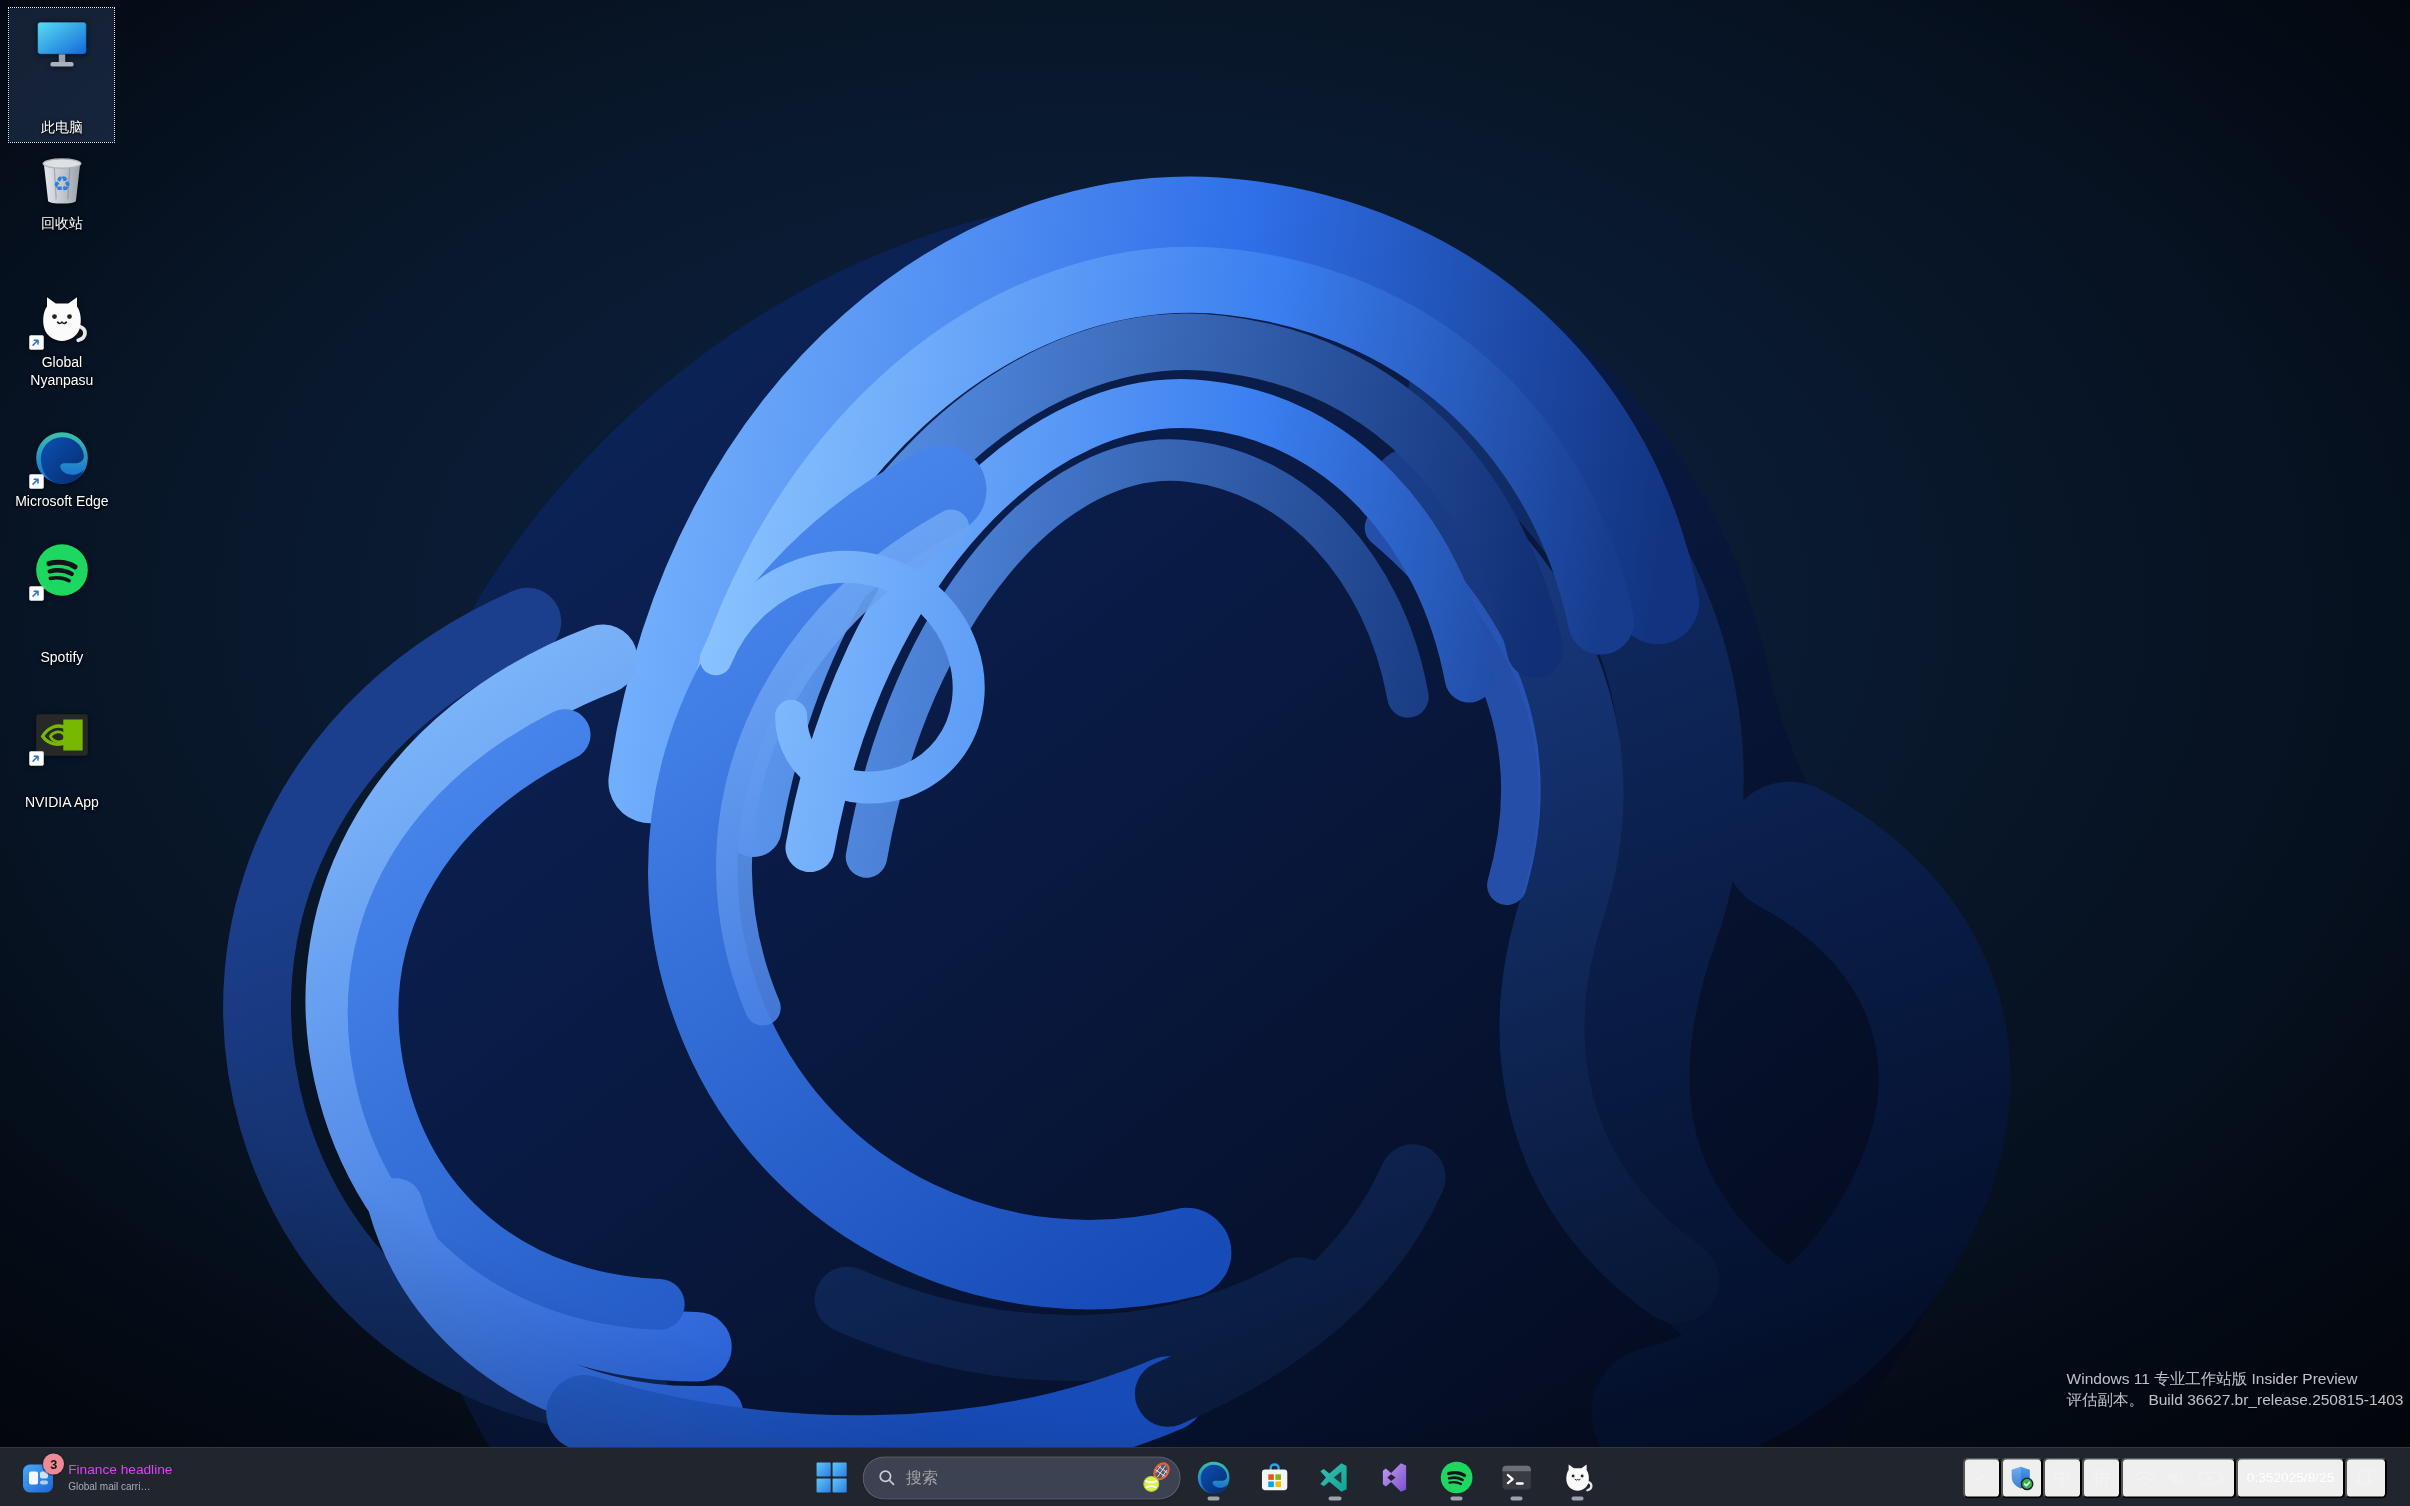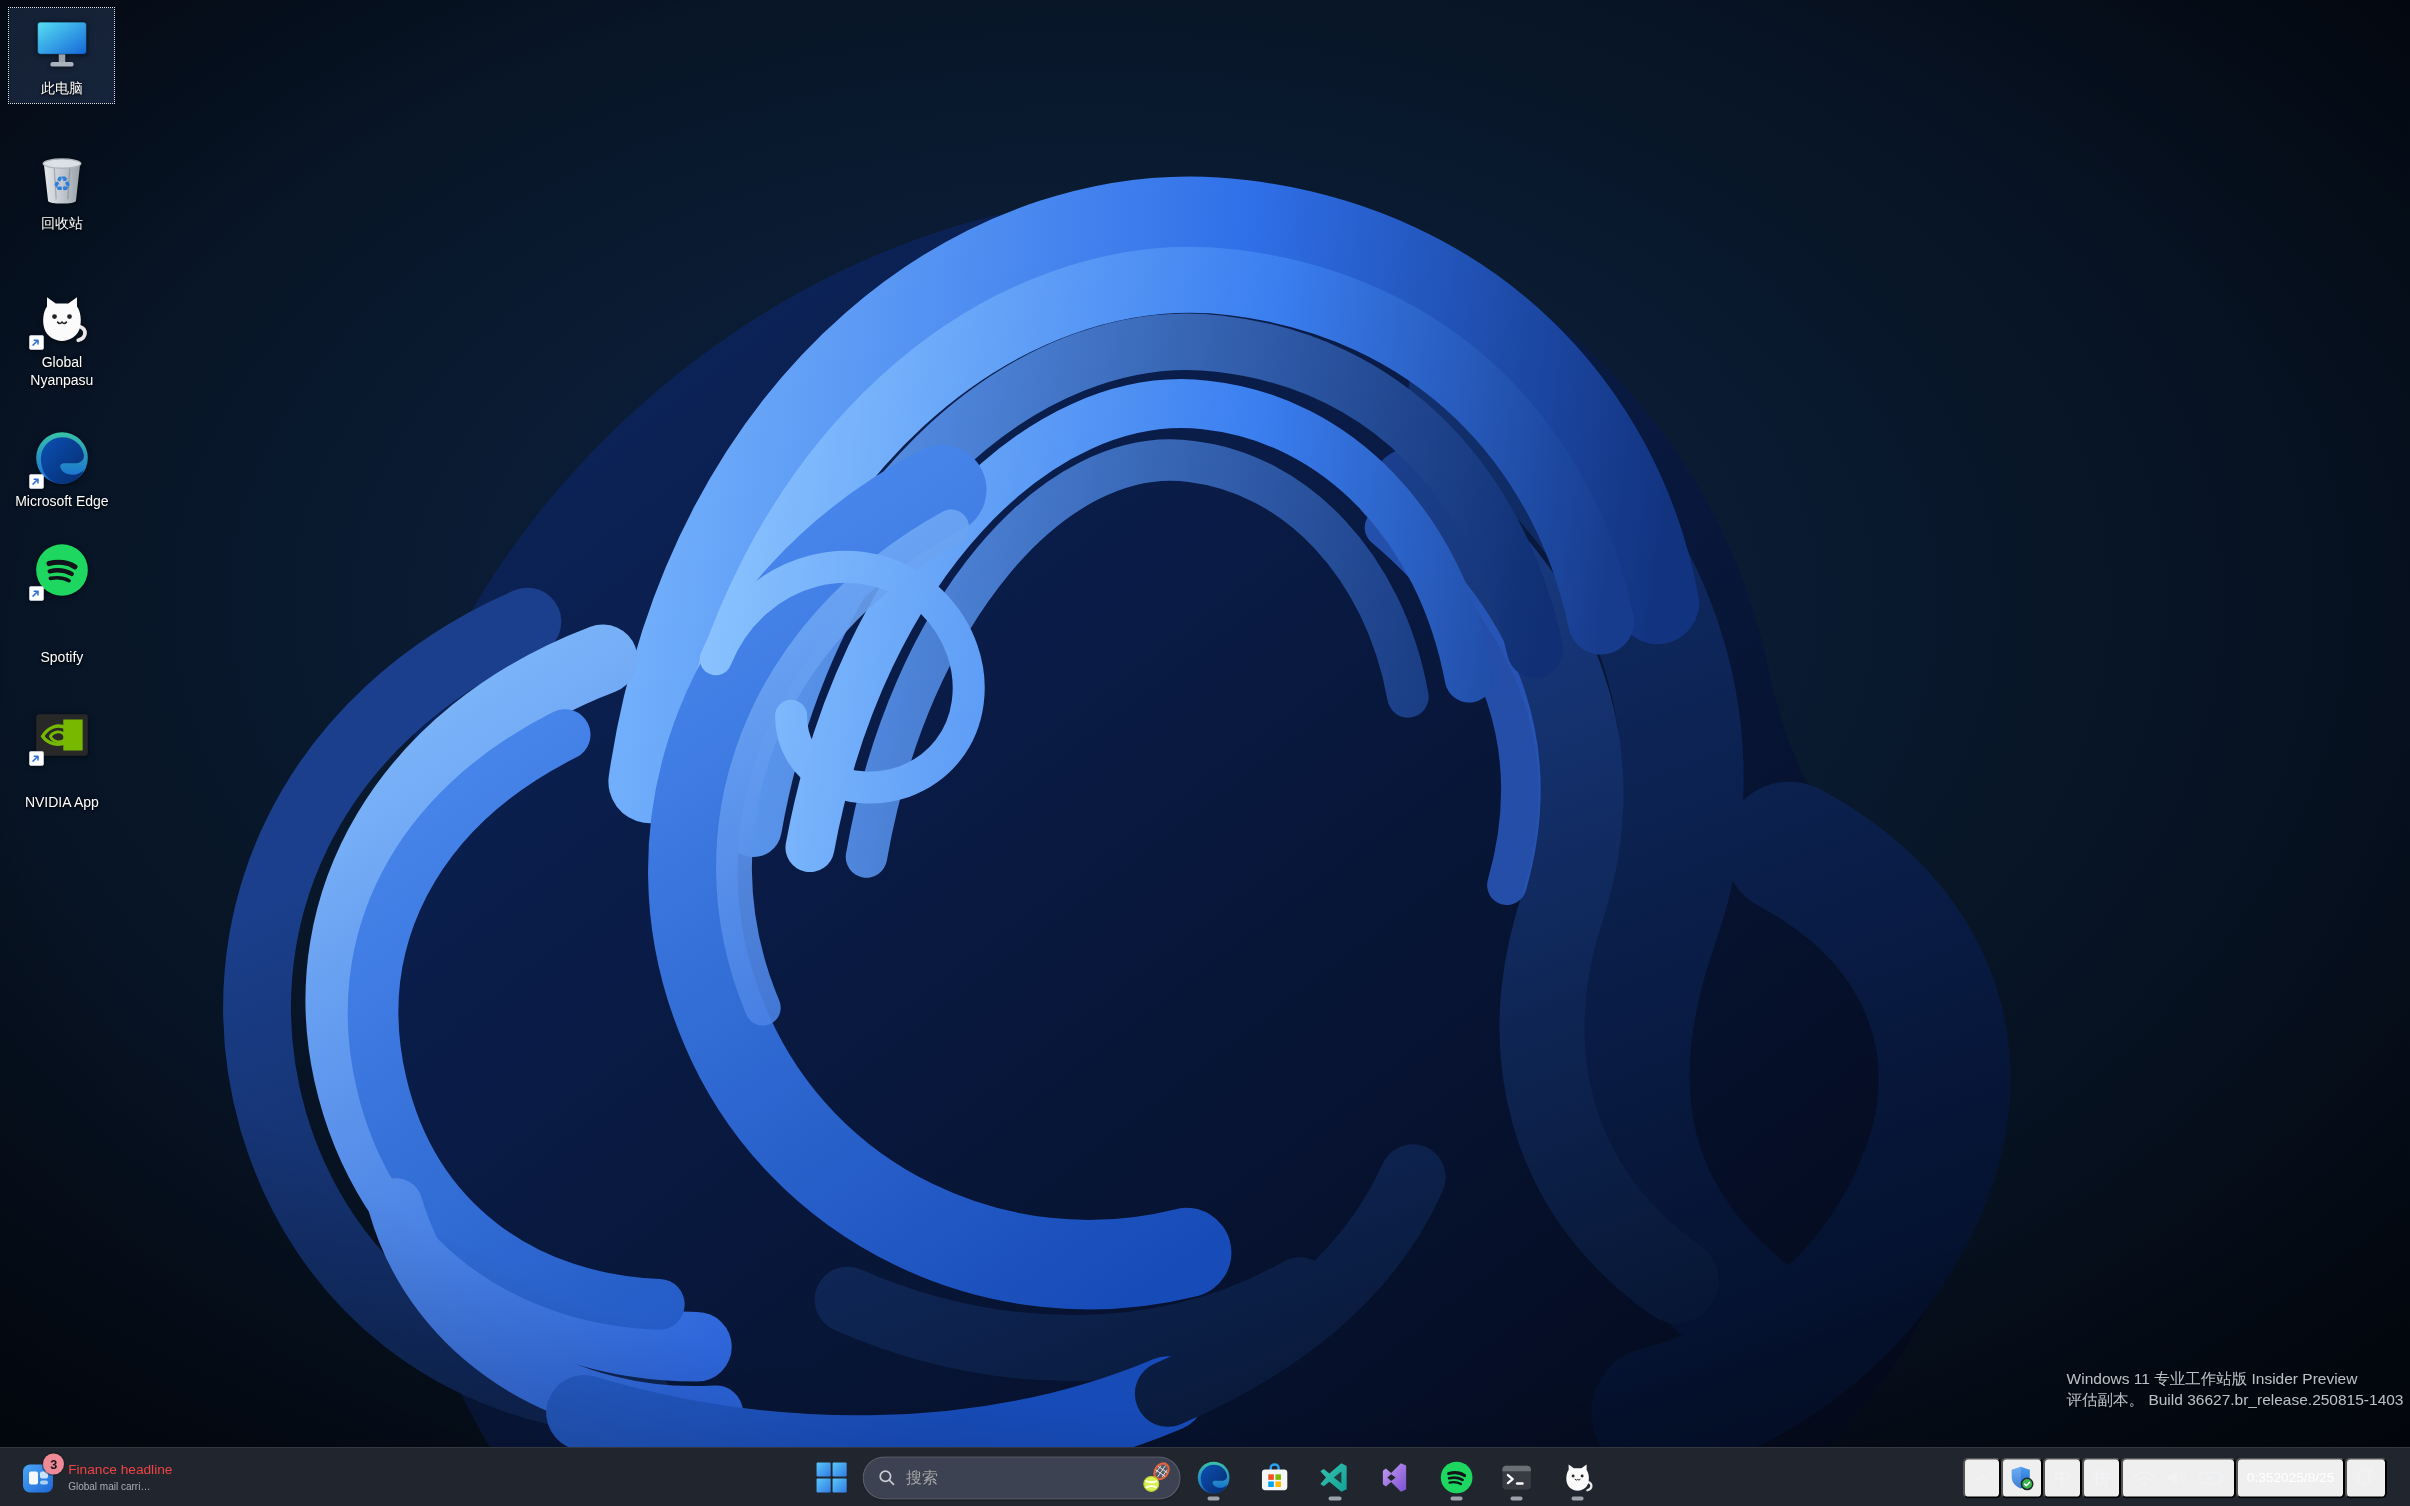--- a/index.html
+++ b/index.html
@@ -38,21 +38,21 @@
              width:12.2px; height:3.8px; border-radius:1.9px; background:#9aa2ac; }
 
   
   .widgets { position:absolute; left:9.4px; top:50%; transform:translateY(-50%); height:51px; border-radius:7.5px;
              display:flex; align-items:center; gap:9.4px; padding:0 9.4px; cursor:pointer; }
   .wdg-iconwrap { position:relative; width:40px; height:40px; }
   .wdg-badge { position:absolute; top:-3.8px; right:-5.6px; min-width:21px; height:21px; border-radius:10.4px;
                background:#ee8a96; color:#19141b; font-size:12.7px; font-weight:bold;
                display:flex; align-items:center; justify-content:center; box-shadow:0 0 0 1.4px rgba(25,25,30,.45); }
   .wdg-texts { display:flex; flex-direction:column; line-height:17px; }
-  .wdg-title { color:#ef4444; font-size:13.7px; }
+  .wdg-title { color:#d946ef; font-size:13.7px; }
   .wdg-sub { color:#a7aeb7; font-size:10px; }
 
   
   .search-box { width:318px; height:43px; border-radius:21.7px; background:#3c4251; border:0.9px solid rgba(255,255,255,.16);
                 display:flex; align-items:center; padding:0 7.5px 0 14px; gap:9.4px; cursor:text;
                 box-shadow:0 0.9px 1.9px rgba(0,0,0,.25); }
   .search-ph { color:#a3a3a3; font-size:16px; flex:1; }
 
   
   .tray { position:absolute; right:0; top:50%; transform:translateY(-50%); height:53px;
@@ -208,21 +208,21 @@
           <circle cx="30" cy="22" r="1.9" fill="#23232a"></circle>
         <path d="M20.5,26.5 q1.8,2.2 3.5,0 q1.7,2.2 3.5,0" fill="none" stroke="#23232a" stroke-width="1.3" stroke-linecap="round"></path>
       </symbol>
 
       <symbol id="arrowBadge" viewBox="0 0 16 16">
         <path d="M4,12 L10,6 M5.5,5.5 H10.5 V10.5" fill="none" stroke="#2f6fd8" stroke-width="2" stroke-linecap="round" stroke-linejoin="round"></path>
       </symbol>
     </defs>
   </svg>
 
-  <div class="desktop-icon selected" style="top:7.5px;">
+  <div class="desktop-icon selected" style="top:7.5px;gap:39px;">
     <div class="di-art">
       <svg width="62" height="62" viewBox="0 0 48 48">
         <rect x="5" y="7" width="38" height="25" rx="2.5" fill="url(#scr)" stroke="rgba(5,15,35,.45)"></rect>
         <rect x="21.5" y="32" width="5" height="6" fill="#99a3ad"></rect>
         <rect x="15" y="38" width="18" height="3.5" rx="1.7" fill="#aab3bd"></rect>
       </svg>
     </div>
     <div class="di-label">此电脑</div>
   </div>
 

